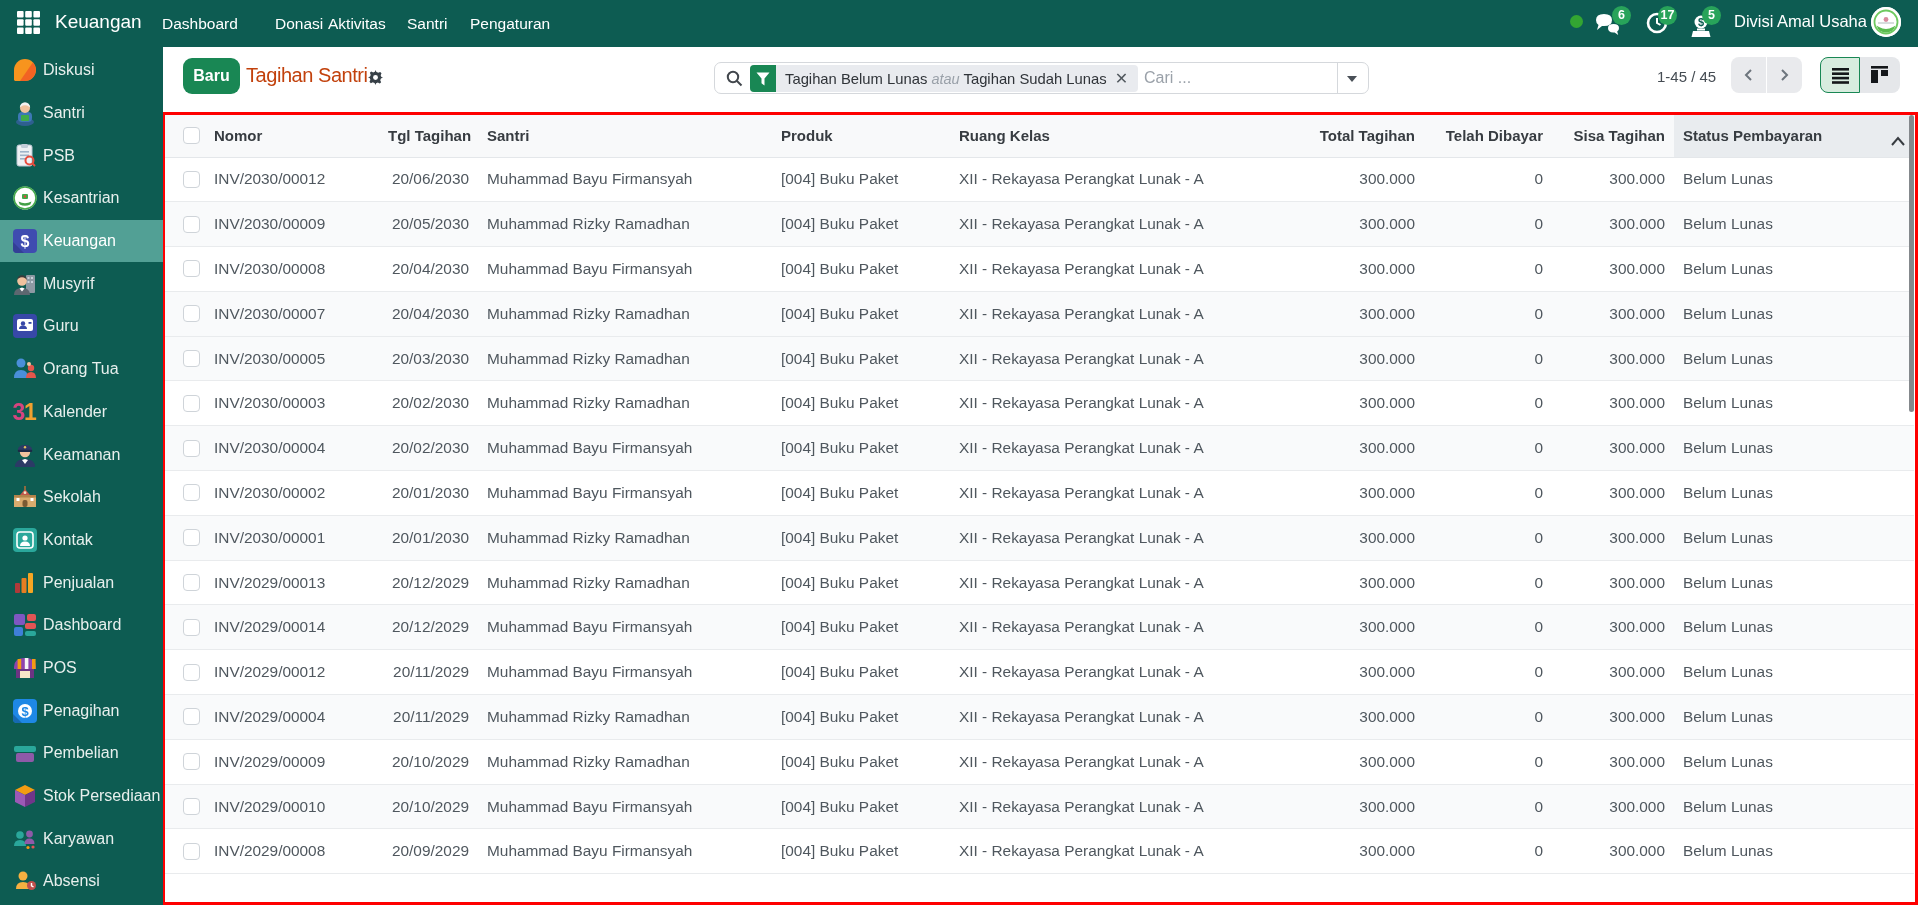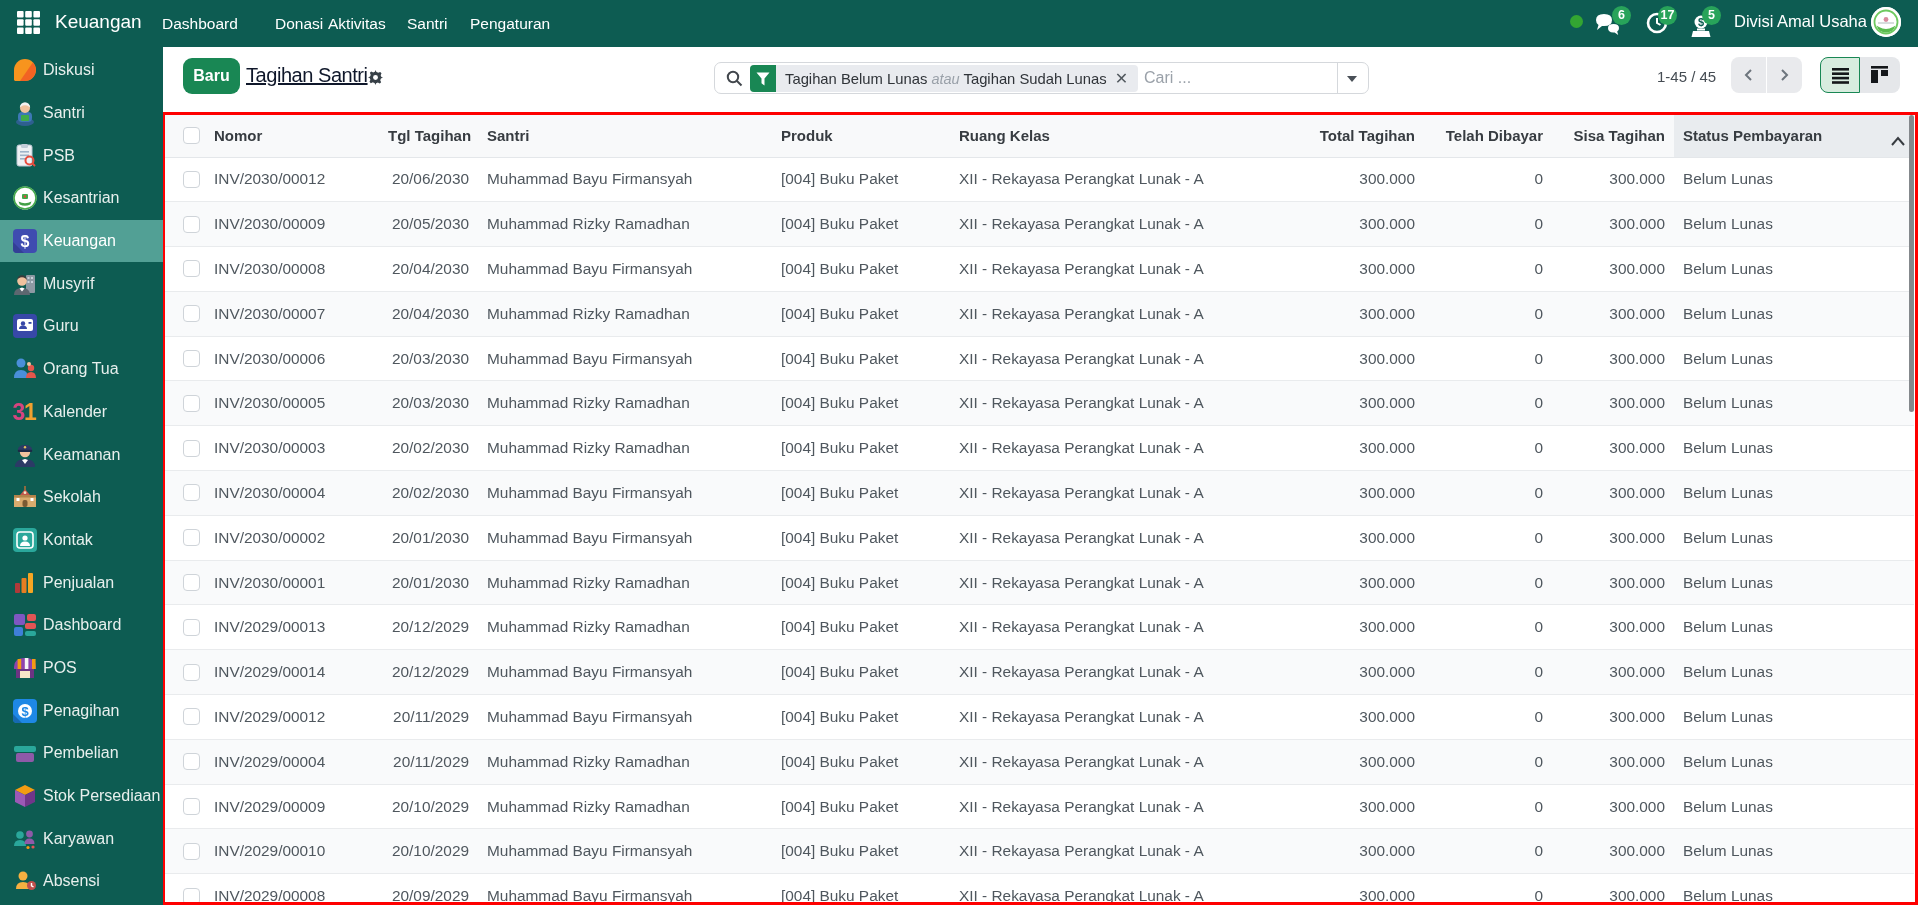--- a/index.html
+++ b/index.html
@@ -20,21 +20,21 @@
 .sidebar { position:absolute; left:0; top:47px; width:163px; height:858px; background:#0d5c52; z-index:20; padding-top:2px; }
 .sitem { position:relative; height:42.7px; }
 .sitem.active { background:#52a095; }
 .sicon { position:absolute; left:12px; top:50%; margin-top:-13px; width:26px; height:26px; }
 .slabel { position:absolute; left:43px; top:50%; transform:translateY(-50%); color:#e7efed; font-size:16px; }
 .sitem.active .slabel { color:#fff; }
 
 
 .cpanel { position:absolute; left:163px; top:47px; width:1755px; height:65px; background:#fff; }
 .btn-new { position:absolute; left:20px; top:11px; width:57px; height:36px; background:#198754; border-radius:9px; color:#fff; font-size:16px; font-weight:bold; text-align:center; line-height:36px; }
-.cp-title { position:absolute; left:83px; top:17px; font-size:20px; color:#0f172a; letter-spacing:-0.45px;text-decoration:underline; }
+.cp-title { position:absolute; left:83px; top:17px; font-size:20px; color:#c2410c; letter-spacing:-0.45px; }
 .gear { position:absolute; left:205px; top:23px; }
 .searchbox { position:absolute; left:551px; top:15px; width:655px; height:32px; border:1px solid #d5d8dc; border-radius:7px; background:#fff;padding-left:31px; }
 .mag { position:absolute; left:11px; top:7px; }
 .facet { position:absolute; left:35px; top:2px; height:27px; background:#e9ebef; border-radius:4px; display:flex; align-items:center; }
 .facet-ic { width:26px; height:27px; background:#198754; border-radius:4px 0 0 4px; display:flex; align-items:center; justify-content:center; }
 .facet-tx { font-size:14.8px; color:#2f3338; padding:0 6px 0 9px; white-space:nowrap; }
 .facet-tx i { color:#9aa1a9; font-size:14.5px; }
 .facet-x { font-size:16px; color:#51585e; padding:0 10px 0 2px; }
 .cari { position:absolute; left:429px; top:6px; color:#9aa1a9; font-size:16px; }
 .sdivider { position:absolute; right:30px; top:0px; width:1px; height:30px; background:#d5d8dc; }
@@ -462,34 +462,20 @@
           <td class="c-nomor">INV/2030/00007</td>
           <td class="c-date">20/04/2030</td>
           <td>Muhammad Rizky Ramadhan</td>
           <td>[004] Buku Paket</td>
           <td>XII - Rekayasa Perangkat Lunak - A</td>
           <td class="num">300.000</td>
           <td class="num">0</td>
           <td class="num">300.000</td>
           <td class="c-status">Belum Lunas</td>
         </tr>
-<tr>
-          <td class="c-check">
-            <div class="cb"></div>
-          </td>
-          <td class="c-nomor">INV/2030/00006</td>
-          <td class="c-date">20/03/2030</td>
-          <td>Muhammad Bayu Firmansyah</td>
-          <td>[004] Buku Paket</td>
-          <td>XII - Rekayasa Perangkat Lunak - A</td>
-          <td class="num">300.000</td>
-          <td class="num">0</td>
-          <td class="num">300.000</td>
-          <td class="c-status">Belum Lunas</td>
-        </tr>
 <tr class="stripe">
           <td class="c-check">
             <div class="cb"></div>
           </td>
           <td class="c-nomor">INV/2030/00005</td>
           <td class="c-date">20/03/2030</td>
           <td>Muhammad Rizky Ramadhan</td>
           <td>[004] Buku Paket</td>
           <td>XII - Rekayasa Perangkat Lunak - A</td>
           <td class="num">300.000</td>

